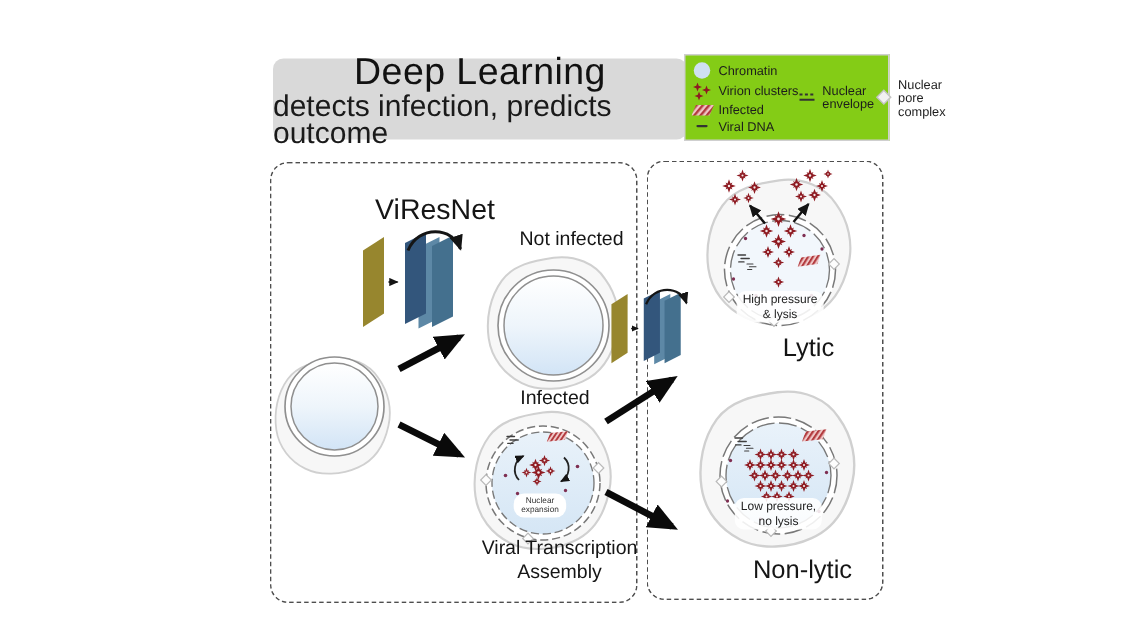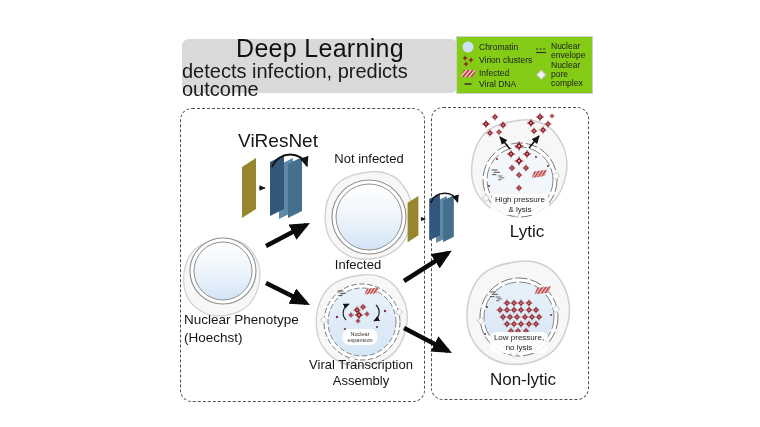--- a/index.html
+++ b/index.html
@@ -15,28 +15,28 @@
   .title-box { position:absolute; left:182px; top:39px; width:276px; height:54px;
     background:#d9d9d9; border-radius:7px; display:flex; flex-direction:column;
     align-items:center; justify-content:center; }
   .title-main { font-size:25px; line-height:27px; color:#111; letter-spacing:0.3px; }
   .title-sub  { font-size:20px; line-height:18px; color:#1a1a1a; }
 
   .legend { position:absolute; left:456px; top:36px; width:137px; height:58px;
     background:#84cc16; border:1px solid #cfcfcf; box-sizing:border-box;
     display:flex; padding:3px 3px 3px 4px; }
   .legend-col1 { width:74px; display:flex; flex-direction:column; justify-content:space-evenly; }
-  .legend-col2 { flex:1; display:flex; flex-direction:column; justify-content:space-evenly; }
+  .legend-col2 { flex:1; display:flex; justify-content:space-evenly; }
   .lrow { display:flex; align-items:center; gap:3px; }
   .lrow svg { flex:0 0 auto; }
   .llabel { font-size:8.5px; line-height:9px; color:#1c1c1c; white-space:nowrap; }
   .llabel2 { font-size:8.5px; line-height:9px; color:#1c1c1c; }
 
   .lbl { position:absolute; color:#151515; white-space:nowrap; }
-  .centered { transform:translateX(-50%); text-align:center; }
+  .centered { transform:translateX(-50%); text-align:center;margin-left:12px; }
   .viresnet   { left:278px; top:130px; font-size:19px; }
   .notinf     { left:369px; top:151px; font-size:13px; font-weight:500; }
   .inf        { left:358px; top:257px; font-size:13px; font-weight:500; }
   .phenotype  { left:184px; top:311px; font-size:13.5px; line-height:18px; }
   .caption    { left:361px; top:357px; font-size:13px; line-height:15.5px; }
   .lytic      { left:527px; top:222px; font-size:17px; }
   .nonlytic   { left:523px; top:370px; font-size:17px; }
   .cellnote { position:absolute; transform:translateX(-50%); text-align:center;
     font-size:8px; line-height:9.5px; color:#222; background:rgba(255,255,255,0.88);
     border-radius:6px; padding:1px 4px; }
@@ -297,24 +297,20 @@
         </svg>
         <span class="llabel2">Nuclear pore complex</span>
       </div>
     </div>
   </div>
 
   <div class="lbl centered viresnet">ViResNet</div>
   <div class="lbl centered notinf">Not infected</div>
   <div class="lbl centered inf">Infected</div>
 
-  <div class="lbl phenotype">
-    <div>Nuclear Phenotype</div>
-    <div>(Hoechst)</div>
-  </div>
 
   <div class="lbl centered caption">
     <div>Viral Transcription</div>
     <div>Assembly</div>
   </div>
 
   <div class="expansion">
     <div>Nuclear</div>
     <div>expansion</div>
   </div>

